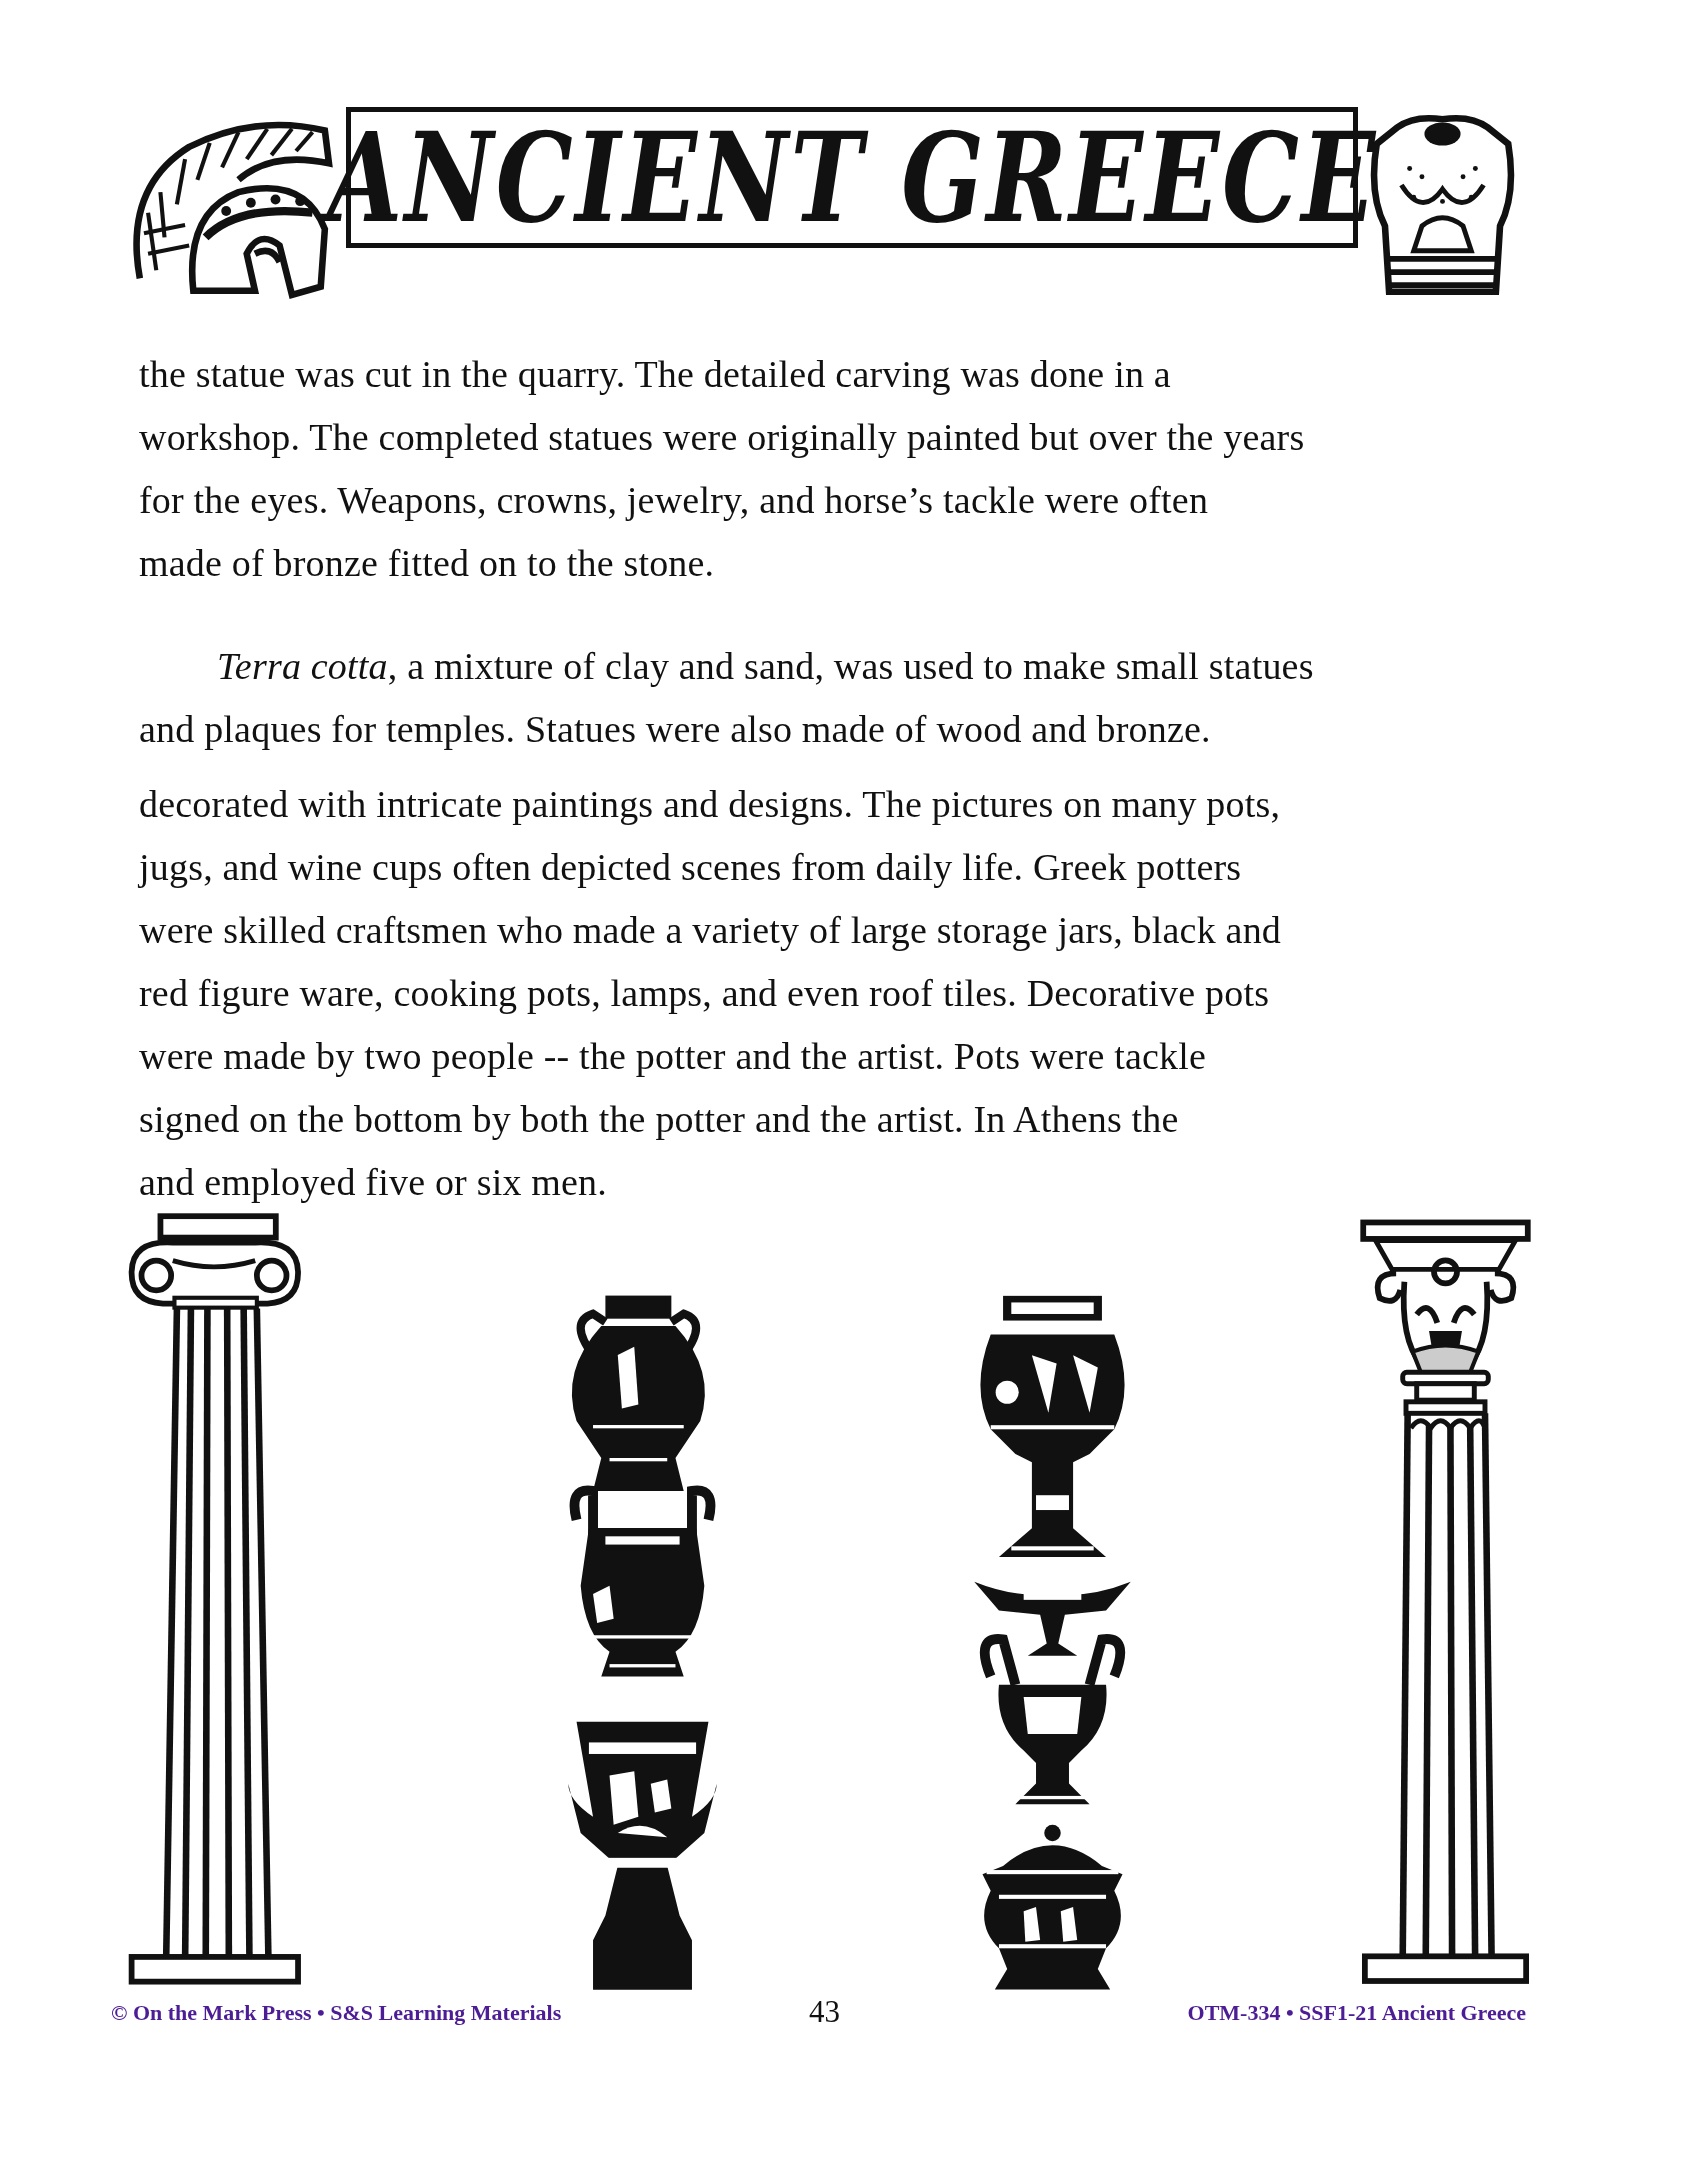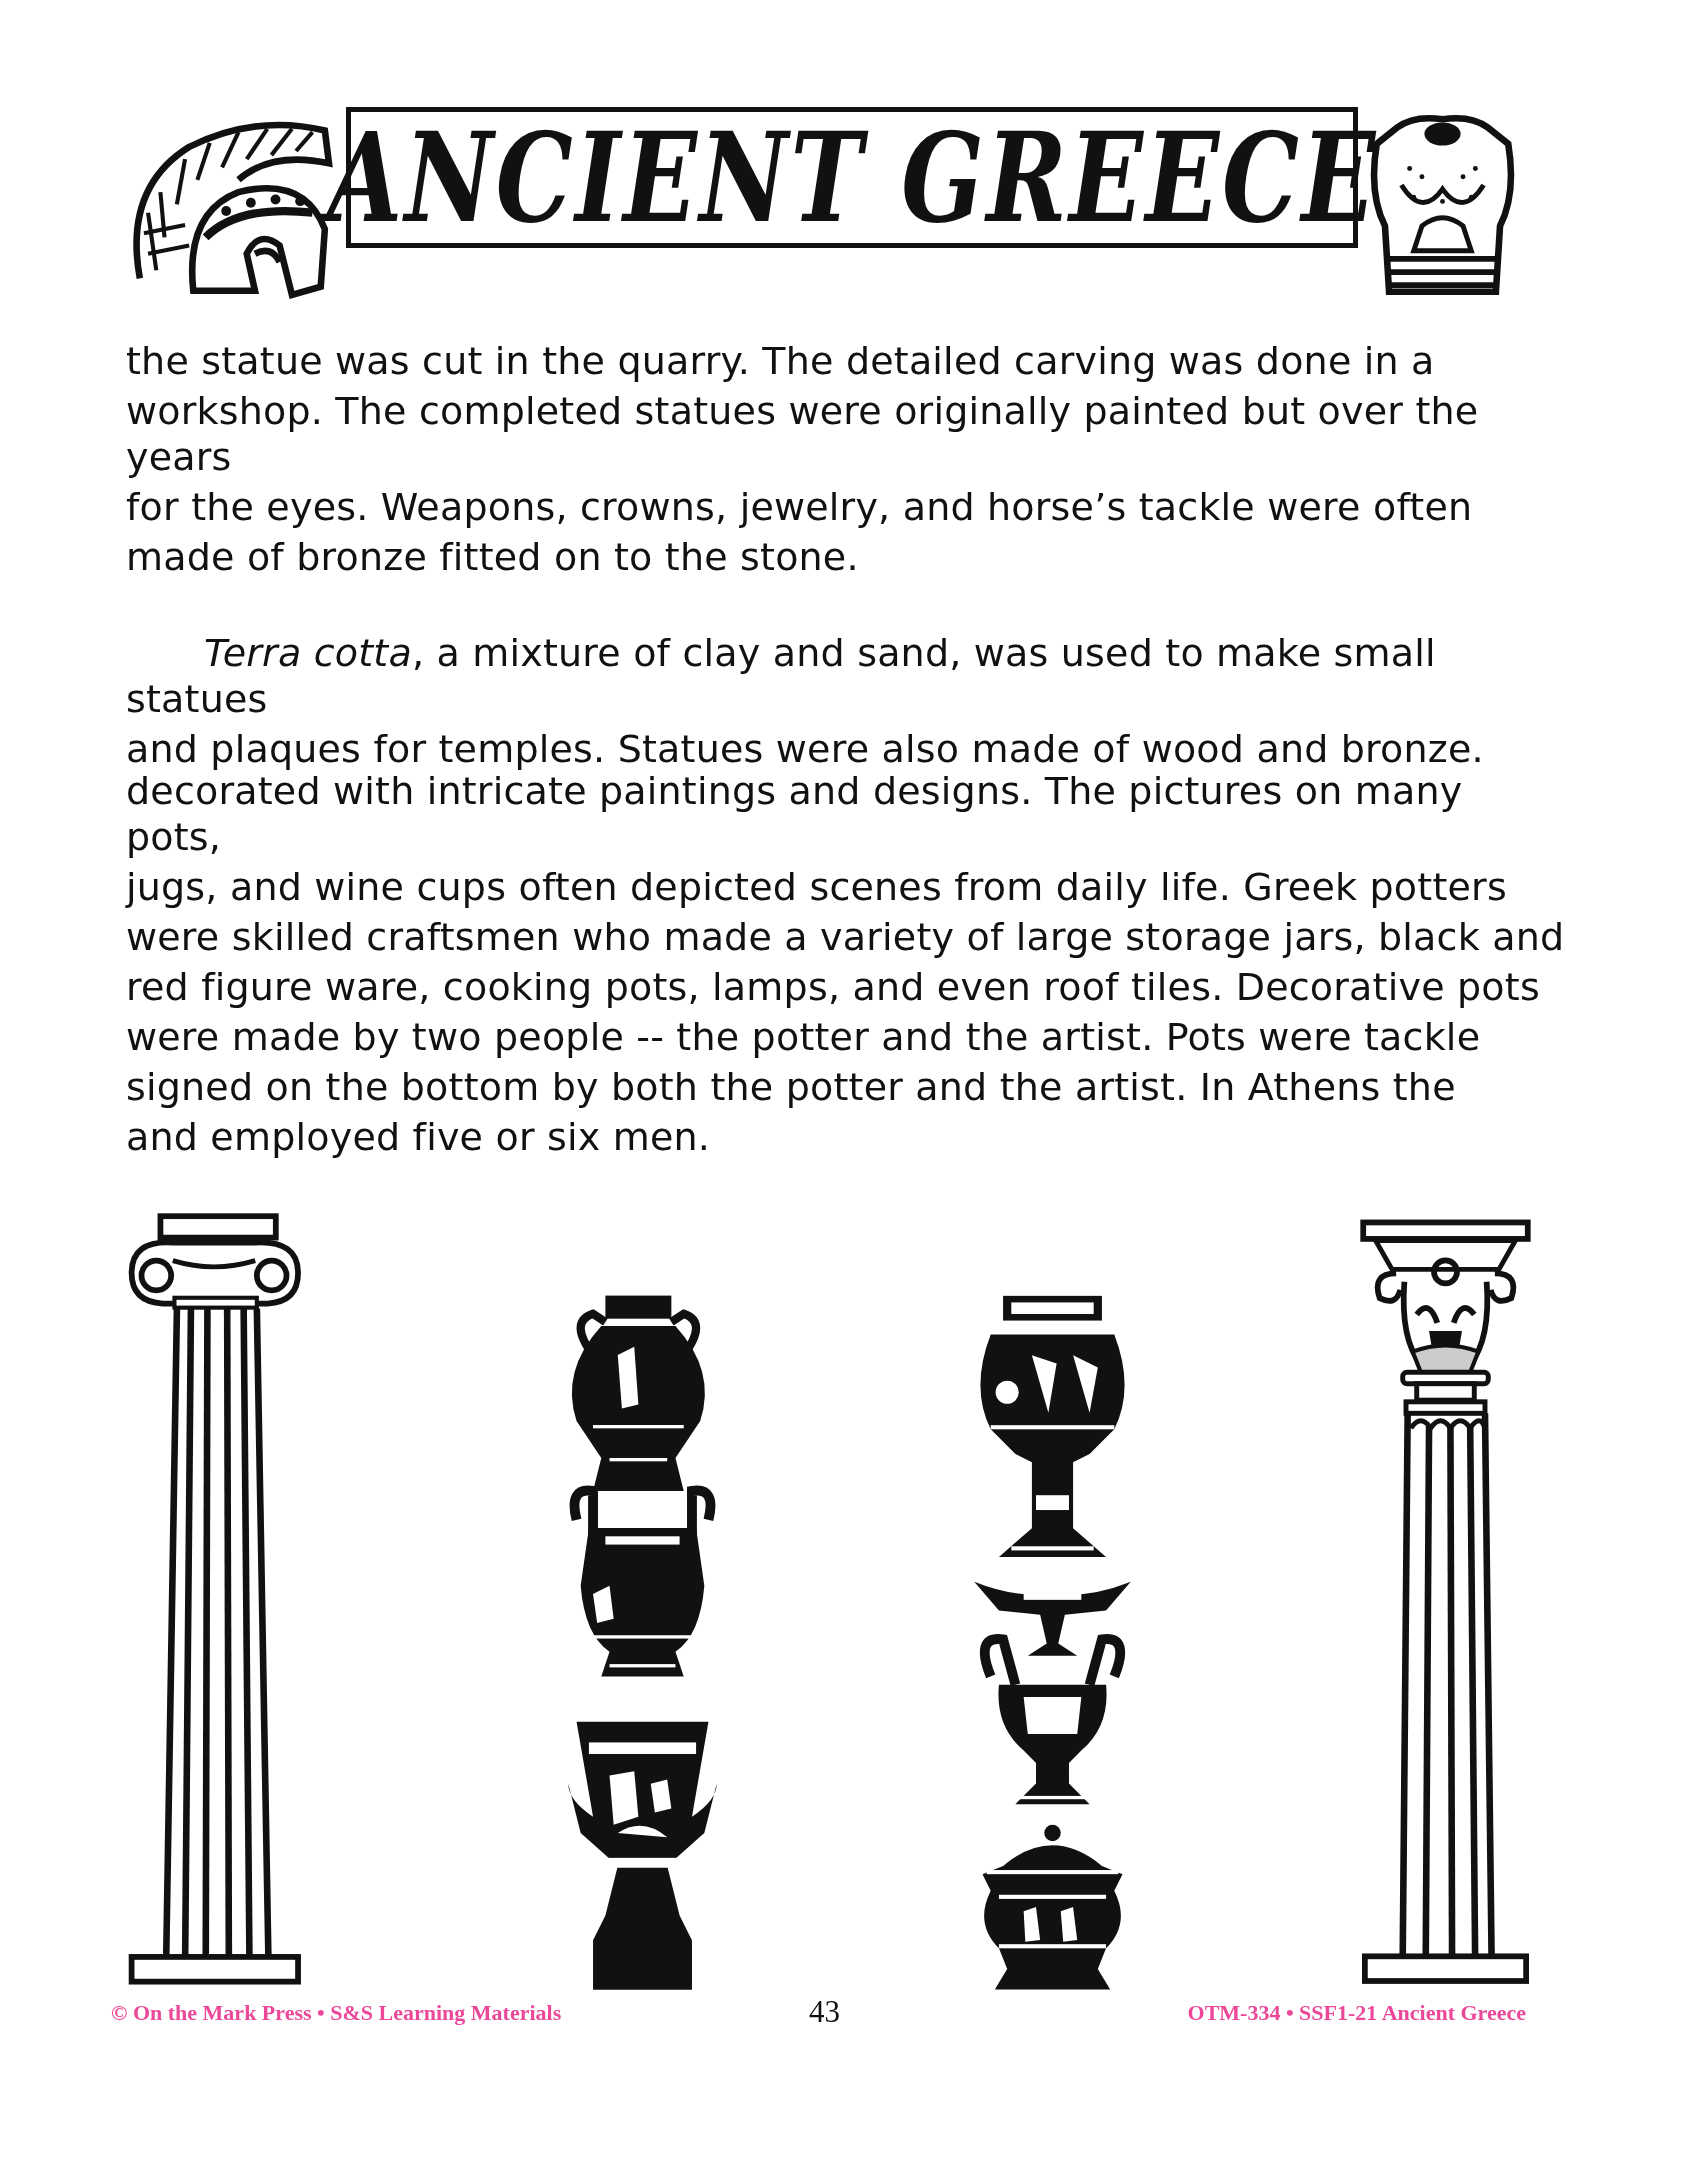--- a/index.html
+++ b/index.html
@@ -2,26 +2,26 @@
 <html style="font-size:13px"><head>
 <meta charset="utf-8">
 <style>
   html, body { margin:0; padding:0; background:#ffffff; }
   body { width:1687px; height:2183px; position:relative; overflow:hidden; font-family:"DejaVu Sans", sans-serif; color:#111; }
   .abs { position:absolute; }
   .title-box { left:346px; top:107px; width:1012px; height:141px; border:5px solid #111; box-sizing:border-box; display:flex; align-items:center; justify-content:center; }
   .title-box::before { content:""; position:absolute; left:-11.5px; top:-11.5px; right:-11.5px; bottom:-11.5px; border:0; }
   .title-text { font-family:"DejaVu Serif", serif; font-weight:bold; font-style:italic; font-size:124px; letter-spacing:3.3px; transform:scaleX(0.78); white-space:nowrap; color:#111; line-height:1; }
   .body-text { left:122px; width:1450px; font-size:38px; line-height:46px; letter-spacing:0.2px; font-family:"DejaVu Sans", sans-serif; }
-  .body-text p { margin:4px; }
+  .body-text p { margin:17px;font-family:Liberation Serif, serif; }
   .para1 { top:334px; }
   .para2 { top:626px; }
   .para3 { top:764px; }
   .indent { display:inline-block; width:78px; }
-  .footer { top:2000px; font-family:"Liberation Serif", serif; font-weight:bold; font-size:22px; color:#ec4899; }
+  .footer { top:2000px; font-family:"Liberation Serif", serif; font-weight:bold; font-size:22px; color:#4c1d95; }
   .page-num { top:1994px; left:809px; font-family:"Liberation Serif", serif; font-size:31px; }
   svg { display:block; }
 </style>
 </head>
 <body>
 
 <div class="abs" style="left:115px;top:114px;width:224px;height:185px;">
   <svg width="224" height="185" viewBox="0 0 272 225">
     <path d="M30 200 Q10 90 90 40 Q170 0 255 20 L260 60 Q190 45 150 80" fill="none" stroke="#111" stroke-width="8"></path>
     <g stroke="#111" stroke-width="5">

